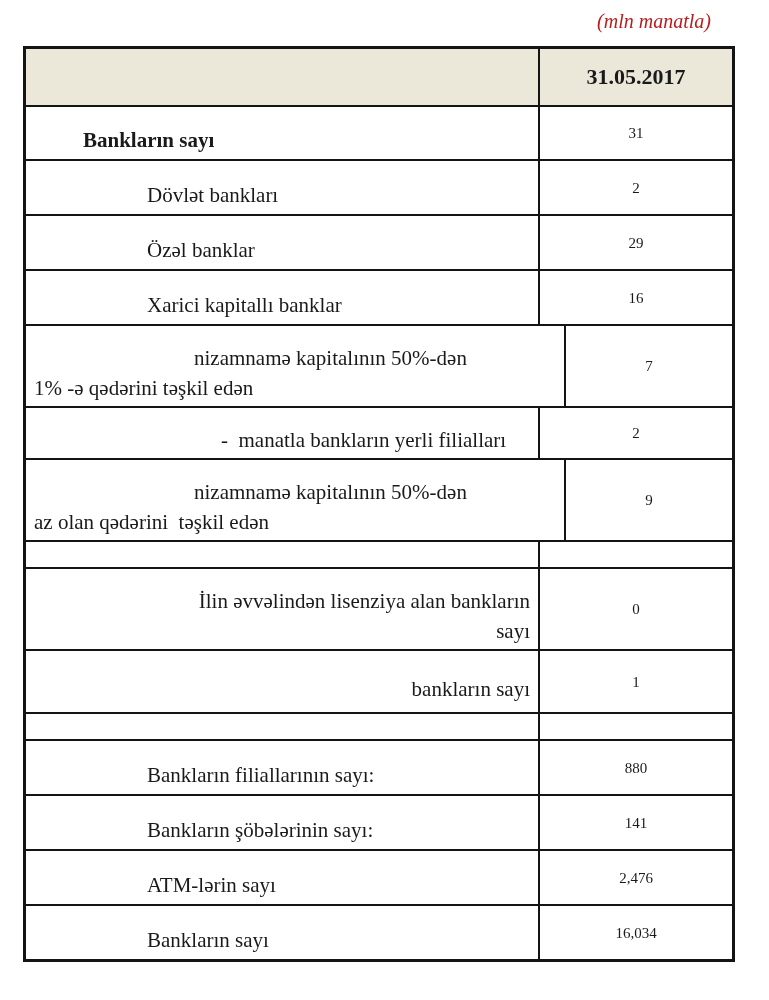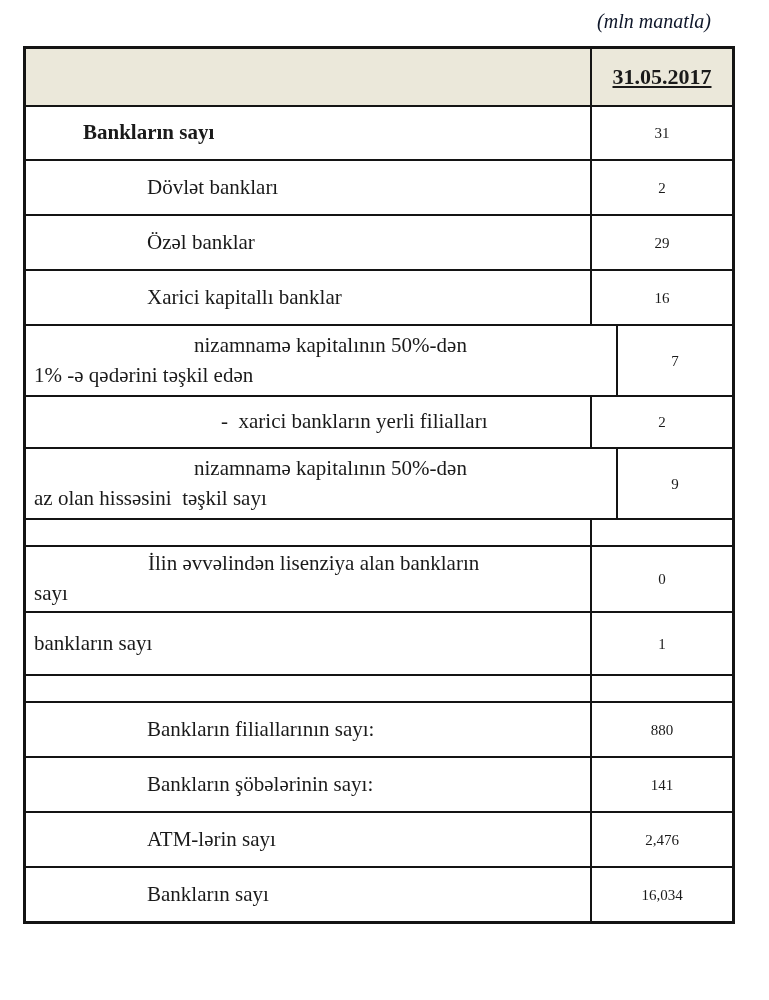--- a/index.html
+++ b/index.html
@@ -15,21 +15,21 @@
     height: 1000px;
     background: #ffffff;
     overflow: hidden;
   }
   .note {
     position: absolute;
     top: 10px;
     right: 58px;
     font-style: italic;
     font-size: 20px;
-    color: #0f172a;
+    color: #b91c1c;
   }
   .stat-table {
     position: absolute;
     left: 23px;
     top: 46px;
     width: 712px;
     box-sizing: border-box;
     border: 3px solid #141414;
     background: #ffffff;
   }
@@ -38,54 +38,54 @@
     border-top: 2px solid #141414;
     box-sizing: border-box;
   }
   .row:first-child { border-top: none; }
   .cell {
     box-sizing: border-box;
     font-size: 21px;
     line-height: 30px;
   }
   .cell.label {
-    width: 564px;
+    width: 512px;
     display: flex;
     flex-direction: column;
     justify-content: center;
-    padding: 1px 8px 3px 0;
+    padding: 17px 8px 3px 0;
   }
   .cell.value {
     flex: 1;
     border-left: 2px solid #141414;
     display: flex;
     align-items: center;
     justify-content: center;
     font-size: 15px;
   }
   .line { white-space: pre-wrap; }
 
   
-  .t-header { background: #ebe8da; min-height: 56px; text-decoration: underline; }
+  .t-header { background: #ebe8da; min-height: 56px; }
   .t-header .cell.value { font-weight: bold; font-size: 22px; }
 
   .t-main { min-height: 54px; }
   .t-main .line { padding-left: 57px; font-weight: bold; }
 
   .t-sub { min-height: 55px; }
   .t-sub .line { padding-left: 121px; }
 
   .t-hang-deep { min-height: 71px; gap: 26px; }
   .t-hang-deep .l1 { padding-left: 168px; }
   .t-hang-deep .l2 { padding-left: 8px; }
 
   .t-dash { min-height: 52px; }
   .t-dash .line { padding-left: 195px; }
 
-  .t-hang { min-height: 63px; }
+  .t-hang { min-height: 63px; text-align: right; }
   .t-hang .l1 { padding-left: 122px; }
   .t-hang .l2 { padding-left: 8px; }
 
   .t-empty { min-height: 27px; }
 </style>
 </head>
 <body>
 
 <div class="page">
 
@@ -128,29 +128,29 @@
     <div class="row t-hang-deep">
       <div class="cell label">
           <div class="line l1">nizamnamə kapitalının 50%-dən</div>
           <div class="line l2">1% -ə qədərini təşkil edən</div>
         </div>
       <div class="cell value">7</div>
     </div>
 
     <div class="row t-dash">
       <div class="cell label">
-          <div class="line l1">-  xarici bankların yerli filialları</div>
+          <div class="line l1">-  manatla bankların yerli filialları</div>
         </div>
       <div class="cell value">2</div>
     </div>
 
     <div class="row t-hang-deep">
       <div class="cell label">
           <div class="line l1">nizamnamə kapitalının 50%-dən</div>
-          <div class="line l2">az olan hissəsini  təşkil sayı</div>
+          <div class="line l2">az olan qədərini  təşkil edən</div>
         </div>
       <div class="cell value">9</div>
     </div>
 
     <div class="row t-empty">
       <div class="cell label"></div>
       <div class="cell value"></div>
     </div>
 
     <div class="row t-hang">

